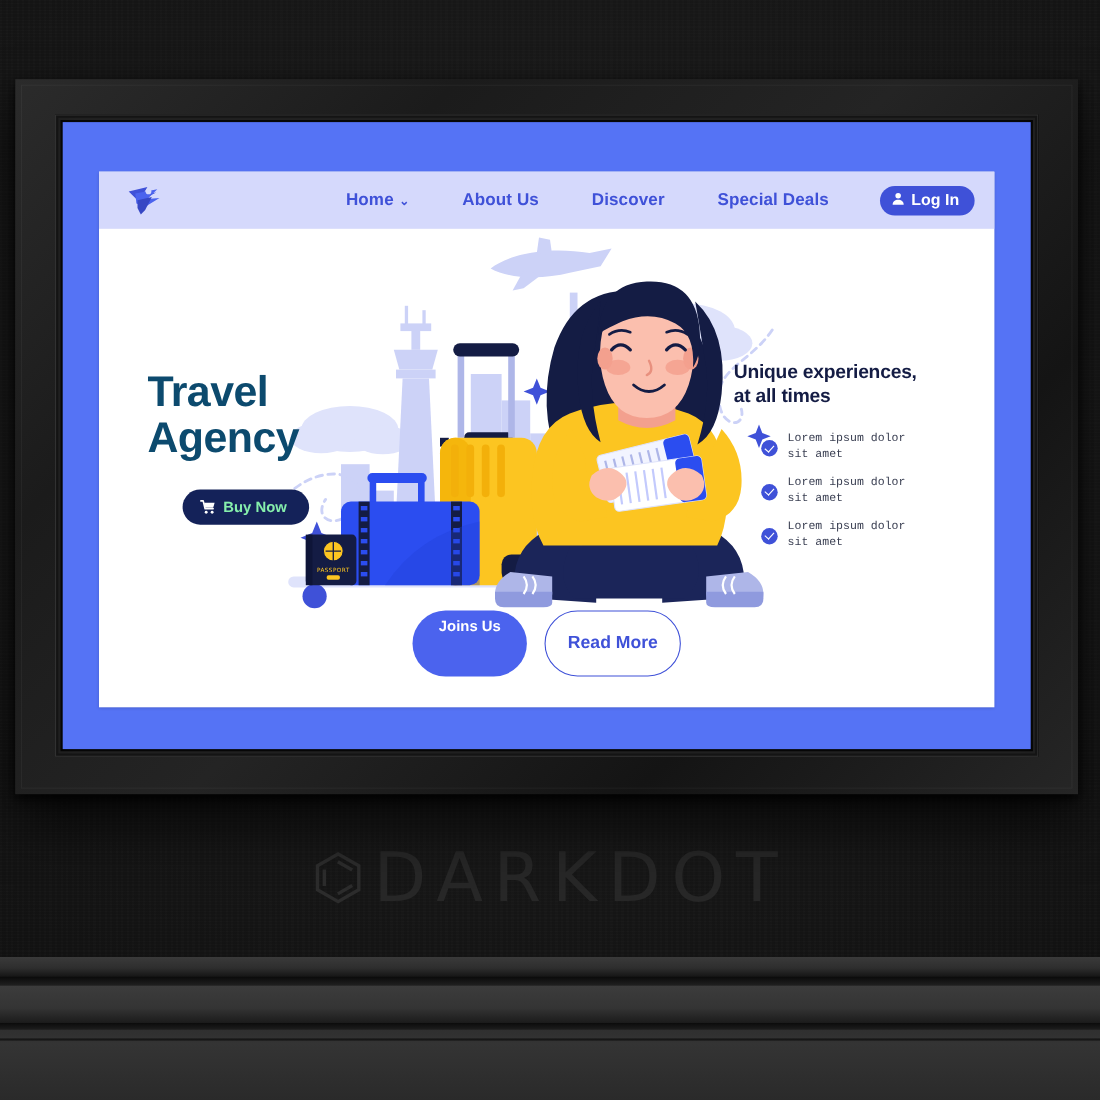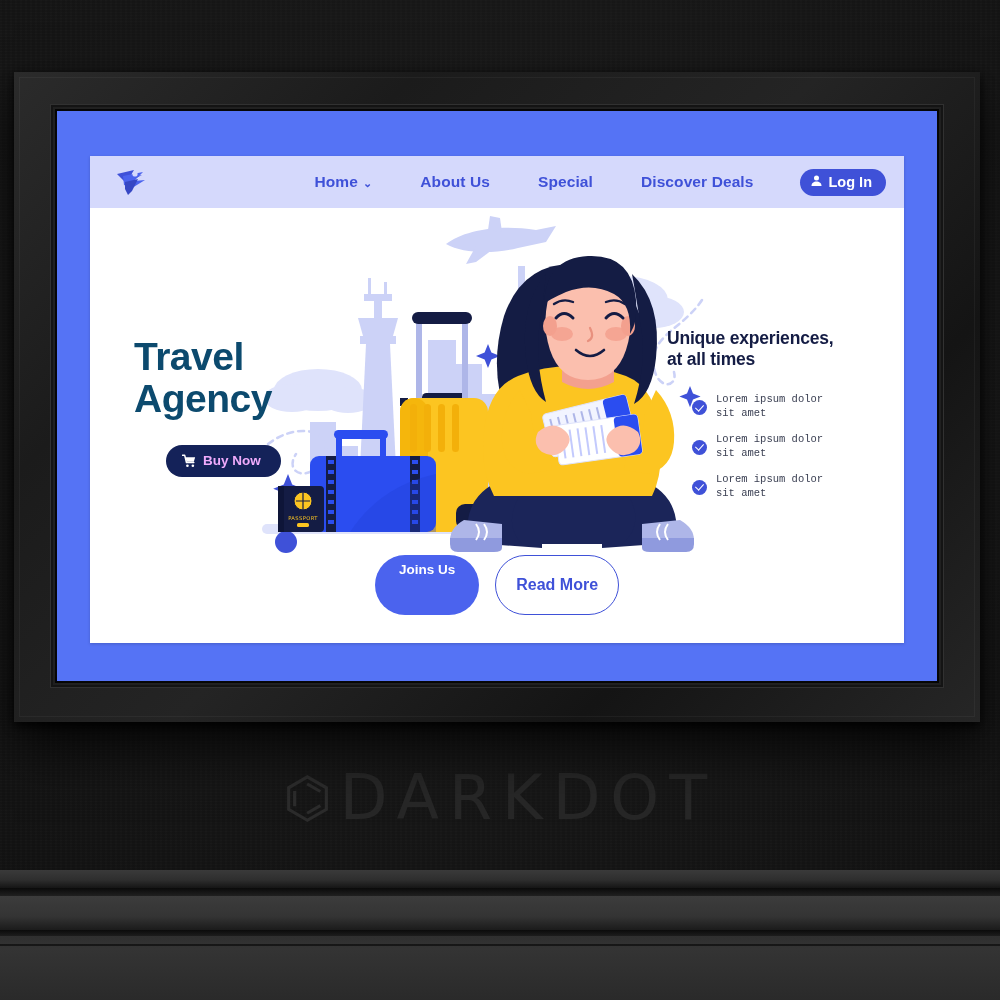--- a/index.html
+++ b/index.html
@@ -120,21 +120,21 @@
   #left-col {
     position:absolute; left:44px; top:128px; width:230px;
   }
   #title {
     color:#0c4a6e; font-size:39px; font-weight:bold; line-height:1.07;
     letter-spacing:-.5px; white-space:pre-line;
   }
   #buy-btn {
     margin-top:26px; margin-left:32px;
     display:inline-flex; align-items:center; gap:7px;
-    background:#142259; color:#f0abfc; border-radius:999px;
+    background:#142259; color:#86efac; border-radius:999px;
     padding:8px 20px 9px 16px; font-size:13.5px; font-weight:bold;
   }
   #buy-btn .cart { width:14px; height:14px; }
 
   
   #right-col { position:absolute; right:22px; top:120px; width:215px; }
   #sub-title {
     color:#141c44; font-size:17.5px; font-weight:bold; line-height:1.18;
     letter-spacing:-.2px; white-space:pre-line;
   }
@@ -213,24 +213,24 @@
 
           <div id="nav-links">
             <div class="nav-link">
               <span>Home</span>
               <span class="chev">⌄</span>
             </div>
             <div class="nav-link">
               <span>About Us</span>
             </div>
             <div class="nav-link">
-              <span>Special</span>
+              <span>Discover</span>
             </div>
             <div class="nav-link">
-              <span>Discover Deals</span>
+              <span>Special Deals</span>
             </div>
           </div>
 
           <div id="login-btn">
             <span class="person">
               <svg viewBox="0 0 14 14" width="13" height="13">
                 <circle cx="7" cy="4.3" r="2.7" fill="#fff"></circle>
                 <path d="M1.6 13c0-3 2.4-4.8 5.4-4.8s5.4 1.8 5.4 4.8z" fill="#fff"></path>
               </svg>
             </span>

